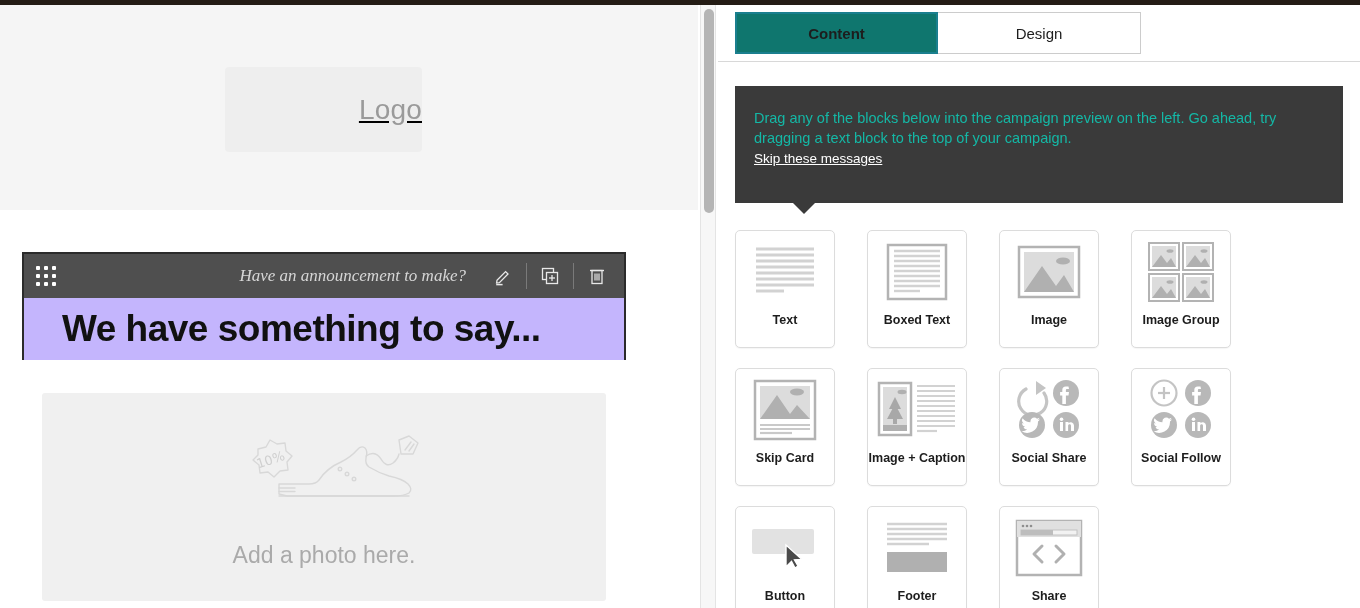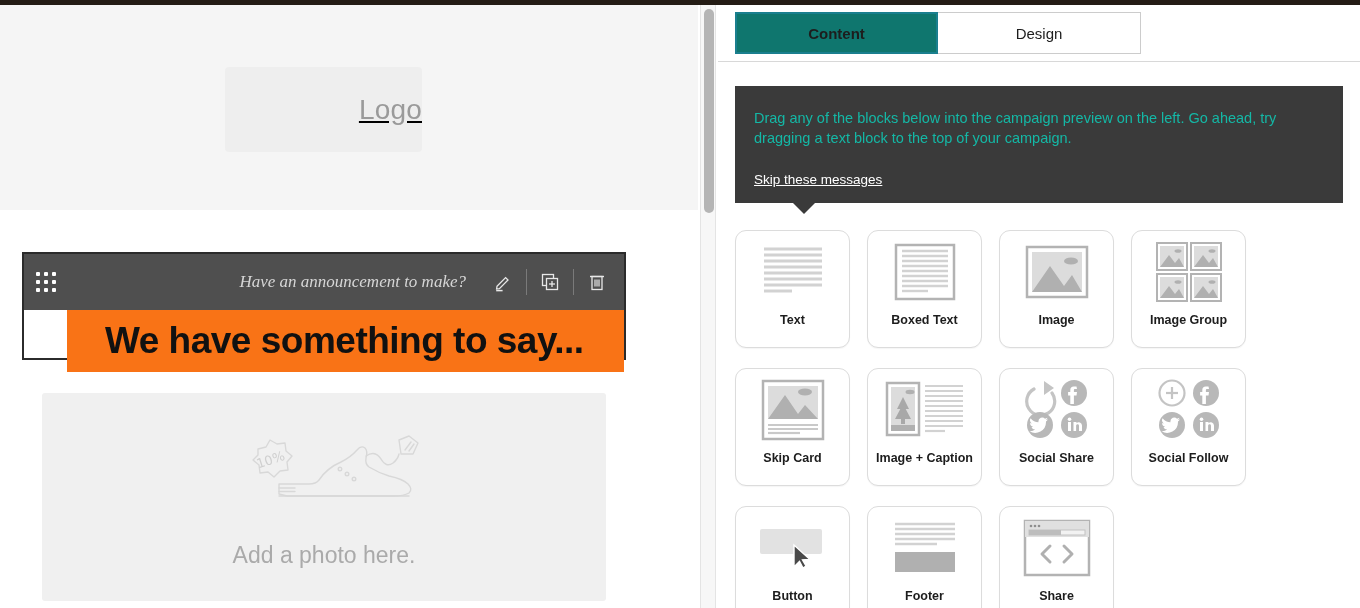--- a/index.html
+++ b/index.html
@@ -42,21 +42,21 @@
   }
 
   
   #text-block {
     position: absolute; top: 247px; left: 22px;
     width: 604px; height: 108px;
     border: 2px solid #2b2b2b;
     background: #ffffff;
   }
   #block-toolbar {
-    height: 56px; width: 100%;
+    height: 44px; width: 100%;
     background: #4f4f4f;
     display: flex; align-items: center;
     position: relative;
   }
   #drag-handle {
     margin-left: 12px;
     width: 22px; height: 22px;
     display: grid;
     grid-template-columns: repeat(3, 4px);
     grid-template-rows: repeat(3, 4px);
@@ -79,22 +79,21 @@
     display: flex; align-items: center; justify-content: center;
     cursor: pointer;
   }
   #tb-group { position: absolute; right: 4px; display: flex; align-items: center; height: 44px; }
   .tb-sep { width: 1px; height: 26px; background: #7a7a7a; }
   .tb-btn svg { display: block; }
 
   #block-body {
     height: 62px;
     display: flex; align-items: center;
-    background: #f97316;
-    margin-left: 43px;
+    background: #c4b5fd;
   }
   #block-heading {
     margin-left: 38px;
     font-size: 37px;
     font-weight: bold;
     color: #111111;
     letter-spacing: -0.5px;
     white-space: nowrap;
   }
 
@@ -164,21 +163,21 @@
     position: absolute; top: 81px; left: 17px;
     width: 608px; height: 117px;
     background: #3a3a3a;
     padding: 22px 19px 0 19px;
   }
   #hint-text {
     color: #14b8a6; font-size: 14.5px; line-height: 20px;
     width: 560px;
   }
   #hint-link {
-    display: inline-block; margin-top: 24px;
+    display: inline-block; margin-top: 3px;
     color: #ffffff; font-size: 13.5px;
     text-decoration: underline; cursor: pointer;
   }
   #hint-arrow {
     position: absolute; bottom: -11px; left: 58px;
     width: 0; height: 0;
     border-left: 11px solid transparent;
     border-right: 11px solid transparent;
     border-top: 11px solid #3a3a3a;
   }
@@ -187,24 +186,24 @@
   #block-grid {
     position: absolute; top: 225px; left: 735px - 718px;
     left: 17px;
     width: 608px;
     display: grid;
     grid-template-columns: repeat(4, 115px);
     column-gap: 17px;
     row-gap: 20px;
   }
   .block-card {
-    width: 115px; height: 118px;
+    width: 100px; height: 118px;
     background: #ffffff;
     border: 1px solid #dcdcdc;
-    border-radius: 11px;
+    border-radius: 5px;
     display: flex; flex-direction: column;
     align-items: center;
     cursor: grab;
     box-shadow: 0 1px 1px rgba(0,0,0,0.04);
   }
   .block-icon {
     height: 82px;
     display: flex; align-items: center; justify-content: center;
     width: 100%;
   }

